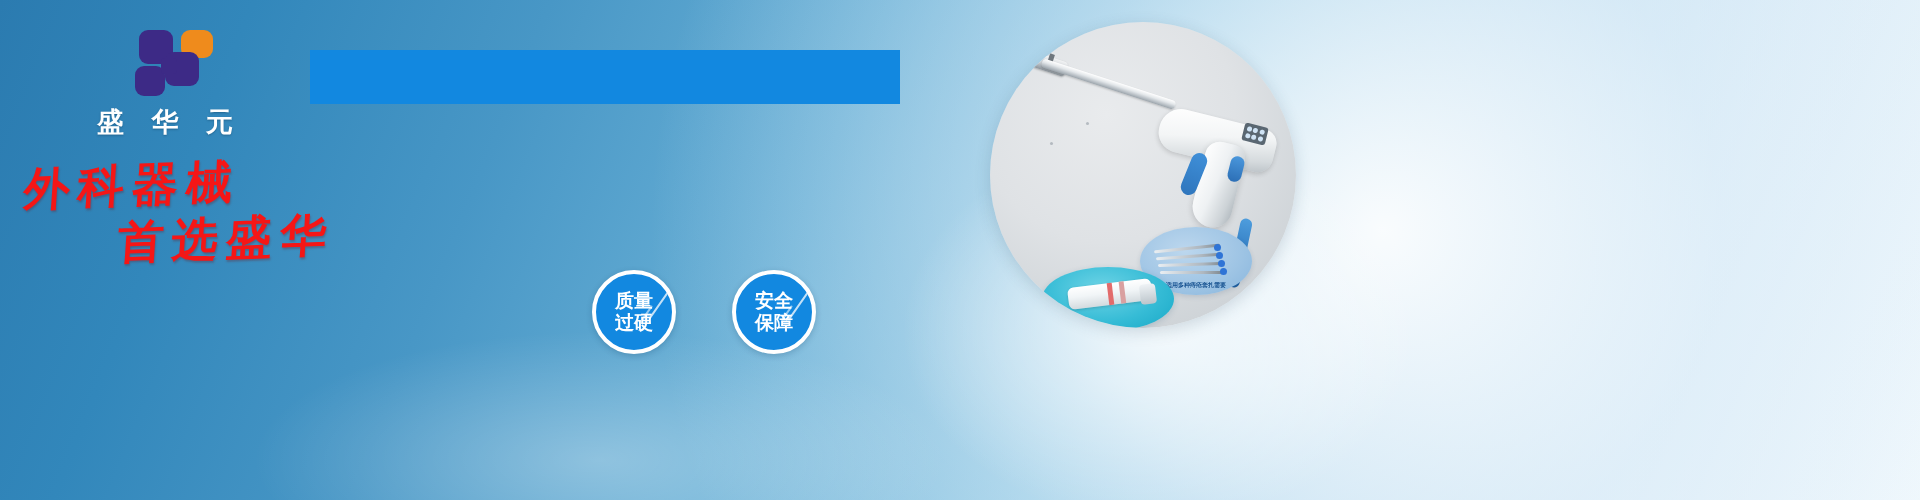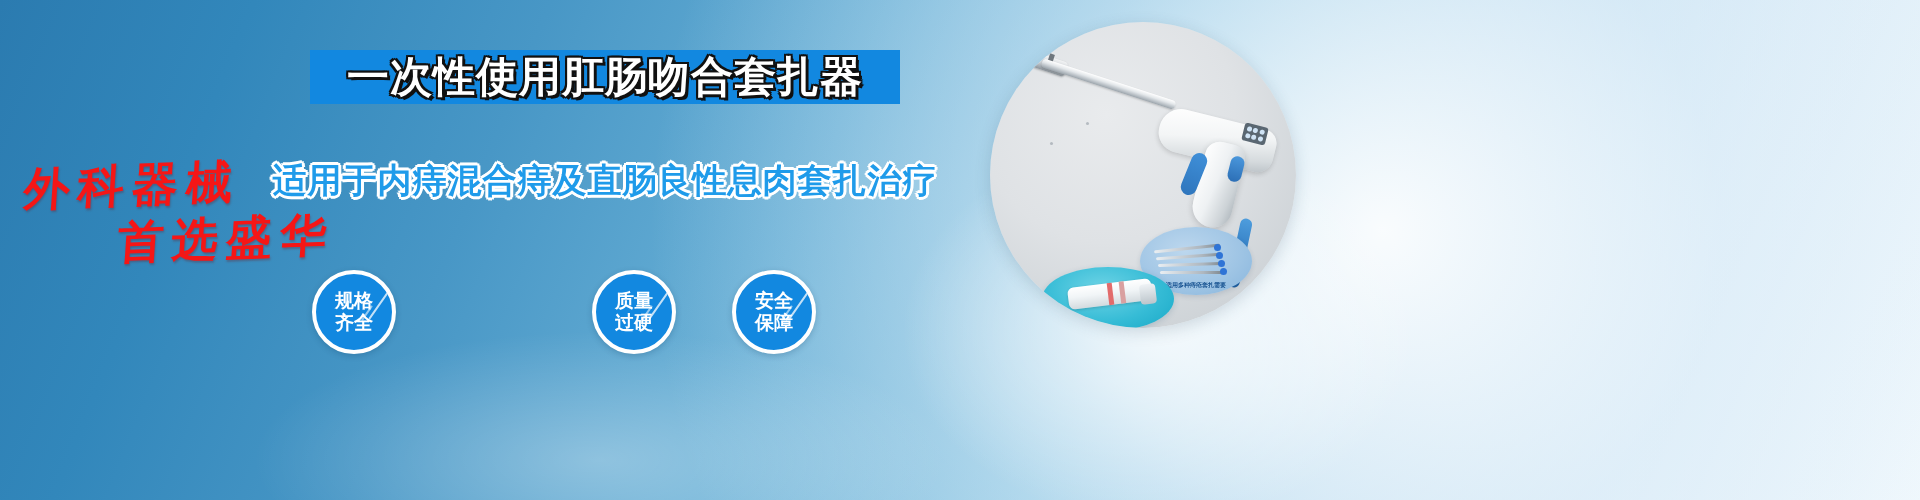--- a/index.html
+++ b/index.html
@@ -222,36 +222,40 @@
   .dot-small{position:absolute;width:3px;height:3px;border-radius:50%;background:rgba(140,150,158,0.55);}
 </style>
 </head>
 <body>
 
 <div class="banner">
 
   <div class="glow-a"></div>
   <div class="glow-b"></div>
 
+  <div class="logo">
+    <div class="logo-mark">
+      <svg width="92" height="72" viewBox="0 0 92 72" xmlns="http://www.w3.org/2000/svg">
+        <rect x="14" y="2" width="34" height="34" rx="9" fill="#3d2a86"></rect>
+        <rect x="56" y="2" width="32" height="28" rx="9" fill="#ef8b1c"></rect>
+        <rect x="40" y="24" width="34" height="34" rx="9" fill="#3d2a86"></rect>
+        <rect x="10" y="38" width="30" height="30" rx="9" fill="#3d2a86"></rect>
+        <rect x="36" y="30" width="16" height="16" rx="4" fill="#3d2a86"></rect>
+      </svg>
+    </div>
+    <div class="logo-name">盛 华 元</div>
+  </div>
 
   <div class="headline-bar"></div>
-  <div class="headline-text">一次性使用肛肠吻合套扎器</div>
 
   <div class="calli calli-1">外科器械</div>
   <div class="calli calli-2">首选盛华</div>
 
-  <div class="subtitle">适用于内痔混合痔及直肠良性息肉套扎治疗</div>
 
   <div class="badges">
-    <div class="badge b0">
-      <span class="shine"></span>
-      <span class="shine2"></span>
-      <span>规格</span>
-      <span>齐全</span>
-    </div>
     <div class="badge b2">
       <span class="shine"></span>
       <span class="shine2"></span>
       <span>质量</span>
       <span>过硬</span>
     </div>
     <div class="badge b3">
       <span class="shine"></span>
       <span class="shine2"></span>
       <span>安全</span>

